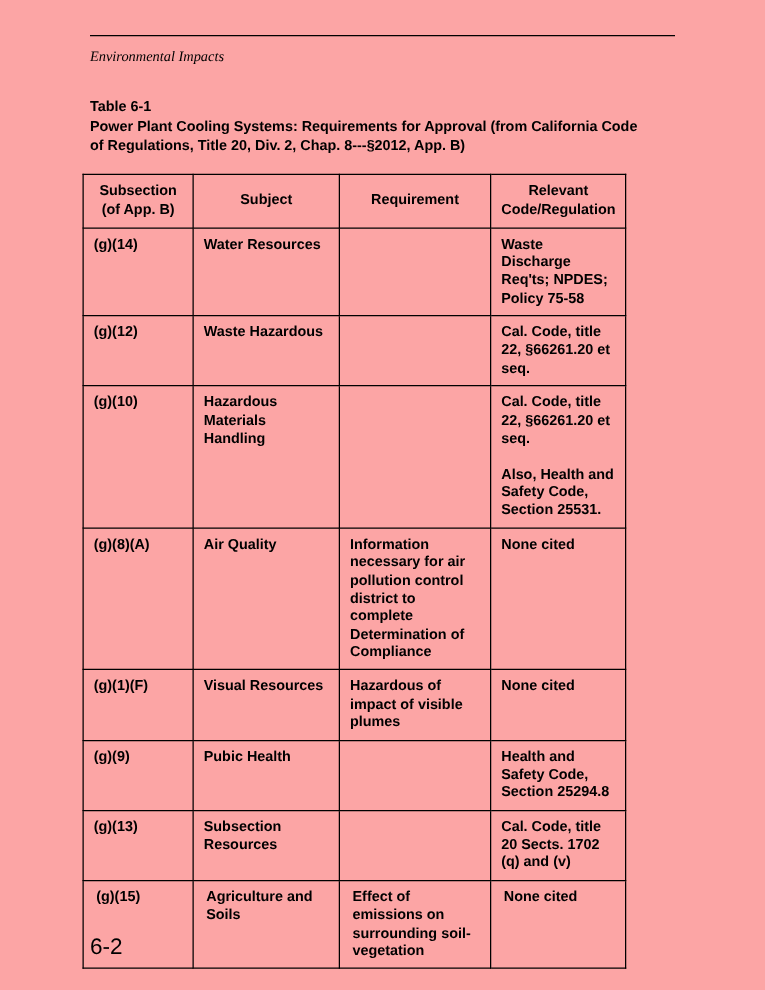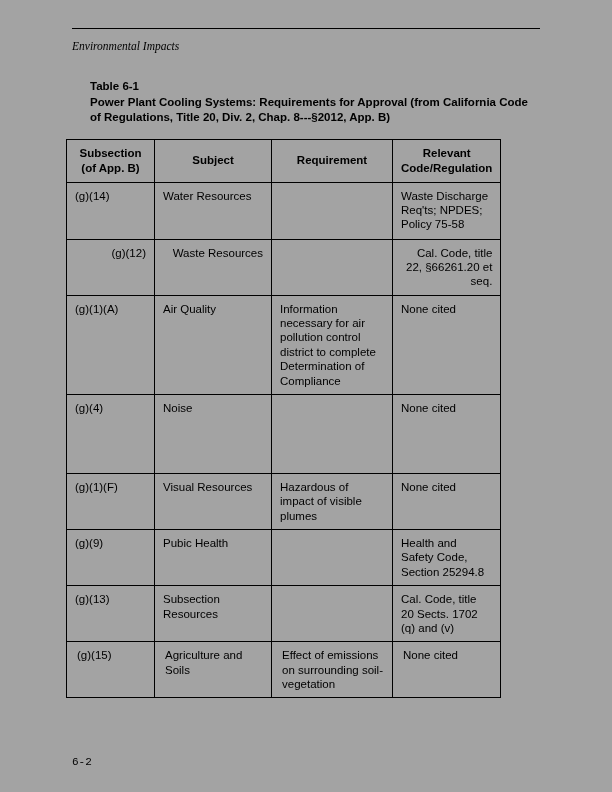--- a/index.html
+++ b/index.html
@@ -1,39 +1,38 @@
 <!DOCTYPE html>
 <html><head>
 <meta charset="utf-8">
 <style>
   html, body { margin: 0; padding: 0; background: #ffffff; }
   .page {
     width: 612px;
     height: 792px;
-    background: #a3a3a3;
+    background: #fca5a5;
     color: #000000;
     position: relative;
     box-sizing: border-box;
     padding: 28px 72px 0 72px;
     font-family: "Liberation Serif", serif;
     overflow: hidden;
   }
   .header-rule {
     border-top: 1px solid #000;
     height: 0;
     margin-bottom: 11px;
   }
   .running-header {
     font-style: italic;
     font-size: 11.5px;
     font-family: "Liberation Serif", serif;
   }
   .table-caption {
     margin-top: 27px;
-    margin-left: 18px;
     width: 448px;
     font-family: "Liberation Sans", sans-serif;
     font-weight: bold;
     font-size: 11.5px;
     line-height: 1.35;
   }
   table.req-table {
     border-collapse: collapse;
     margin-top: 13px;
     margin-left: -6px;
@@ -50,37 +49,37 @@
   }
   .req-table th {
     font-weight: bold;
     text-align: center;
     vertical-align: middle;
     height: 30px;
   }
   .req-table td {
     text-align: left;
     vertical-align: top;
-    font-weight: normal;
+    font-weight: bold;
   }
   .req-table tbody tr:nth-child(1) td { height: 44px; }
-  .req-table tbody tr:nth-child(2) td { height: 30px; text-align: right; }
+  .req-table tbody tr:nth-child(2) td { height: 30px; }
   .req-table tbody tr:nth-child(3) td { height: 78px; }
   .req-table tbody tr:nth-child(4) td { height: 66px; }
   .req-table tbody tr:nth-child(5) td { height: 20px; }
   .req-table tbody tr:nth-child(6) td { height: 28px; }
   .req-table tbody tr:nth-child(7) td { height: 42px; }
   .req-table tbody tr:nth-child(8) td { height: 42px; padding-left: 10px; }
   .req-table tbody tr:nth-child(9) td { height: 46px; }
   .page-number {
     position: absolute;
     left: 72px;
     bottom: 24px;
-    font-size: 11px;
-    font-family: Liberation Mono, monospace;
+    font-size: 18px;
+    font-family: Liberation Sans, sans-serif;
   }
 </style>
 </head>
 <body>
 
 <div class="page">
 
   <div class="header-rule"></div>
 
   <div class="running-header">Environmental Impacts</div>
@@ -107,34 +106,36 @@
     </thead>
     <tbody>
       <tr>
         <td>(g)(14)</td>
         <td>Water Resources</td>
         <td></td>
         <td>Waste Discharge Req'ts; NPDES; Policy 75-58</td>
       </tr>
       <tr>
         <td>(g)(12)</td>
-        <td>Waste Resources</td>
+        <td>Waste Hazardous</td>
         <td></td>
         <td>Cal. Code, title 22, §66261.20 et seq.</td>
       </tr>
       <tr>
-        <td>(g)(1)(A)</td>
+        <td>(g)(10)</td>
+        <td>Hazardous Materials Handling</td>
+        <td></td>
+        <td>Cal. Code, title 22, §66261.20 et seq.
+
+Also, Health and Safety Code, Section 25531.</td>
+      </tr>
+      <tr>
+        <td>(g)(8)(A)</td>
         <td>Air Quality</td>
         <td>Information necessary for air pollution control district to complete Determination of Compliance</td>
-        <td>None cited</td>
-      </tr>
-      <tr>
-        <td>(g)(4)</td>
-        <td>Noise</td>
-        <td></td>
         <td>None cited</td>
       </tr>
       <tr>
         <td>(g)(1)(F)</td>
         <td>Visual Resources</td>
         <td>Hazardous of impact of visible plumes</td>
         <td>None cited</td>
       </tr>
       <tr>
         <td>(g)(9)</td>

